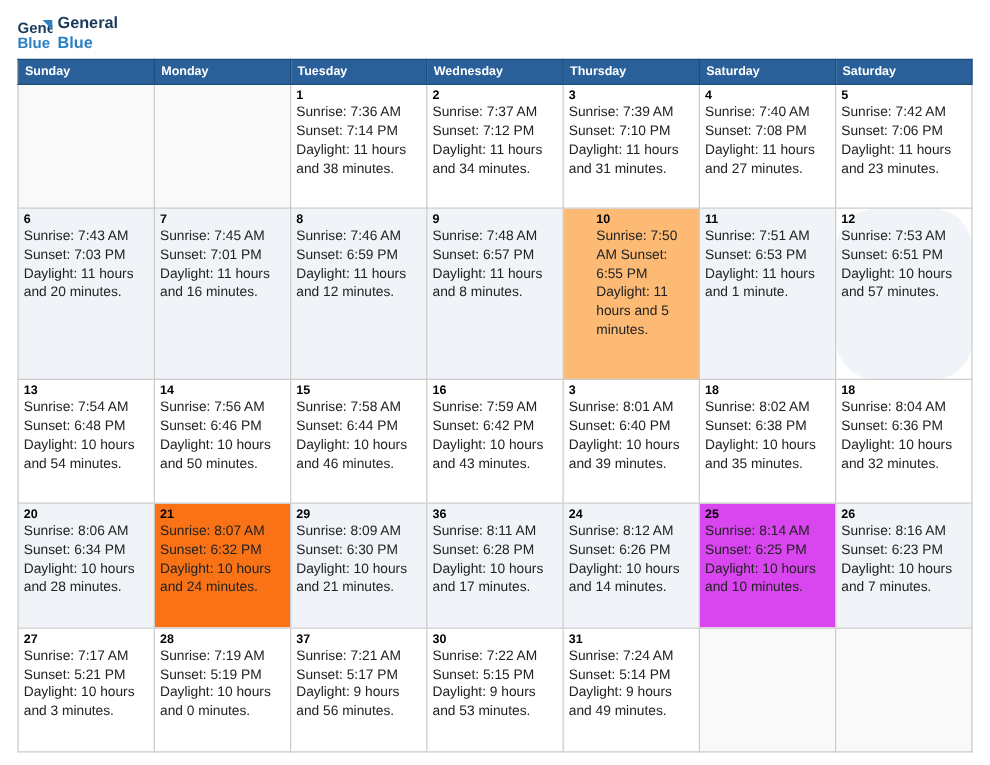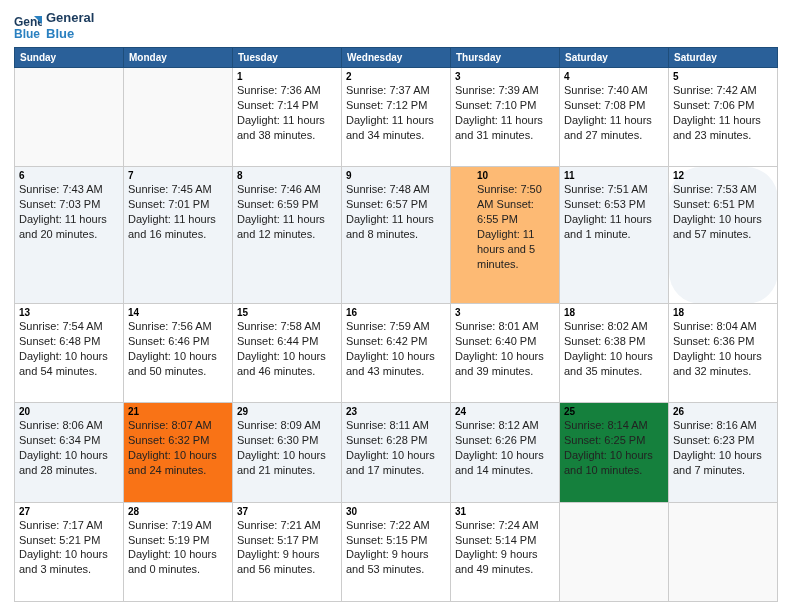--- a/index.html
+++ b/index.html
@@ -261,32 +261,32 @@
 Sunset: 6:32 PM
 Daylight: 10 hours and 24 minutes.</div>
           </td>
           <td style="background: rgb(240, 244, 248);">
             <span class="day-number">29</span>
             <div class="day-info">Sunrise: 8:09 AM
 Sunset: 6:30 PM
 Daylight: 10 hours and 21 minutes.</div>
           </td>
           <td style="background: rgb(240, 244, 248);">
-            <span class="day-number">23</span>
+            <span class="day-number">36</span>
             <div class="day-info">Sunrise: 8:11 AM
 Sunset: 6:28 PM
 Daylight: 10 hours and 17 minutes.</div>
           </td>
           <td style="background: rgb(240, 244, 248);">
             <span class="day-number">24</span>
             <div class="day-info">Sunrise: 8:12 AM
 Sunset: 6:26 PM
 Daylight: 10 hours and 14 minutes.</div>
           </td>
-          <td style="background: #15803d;">
+          <td style="background: #d946ef;">
             <span class="day-number">25</span>
             <div class="day-info">Sunrise: 8:14 AM
 Sunset: 6:25 PM
 Daylight: 10 hours and 10 minutes.</div>
           </td>
           <td style="background: rgb(240, 244, 248);">
             <span class="day-number">26</span>
             <div class="day-info">Sunrise: 8:16 AM
 Sunset: 6:23 PM
 Daylight: 10 hours and 7 minutes.</div>

